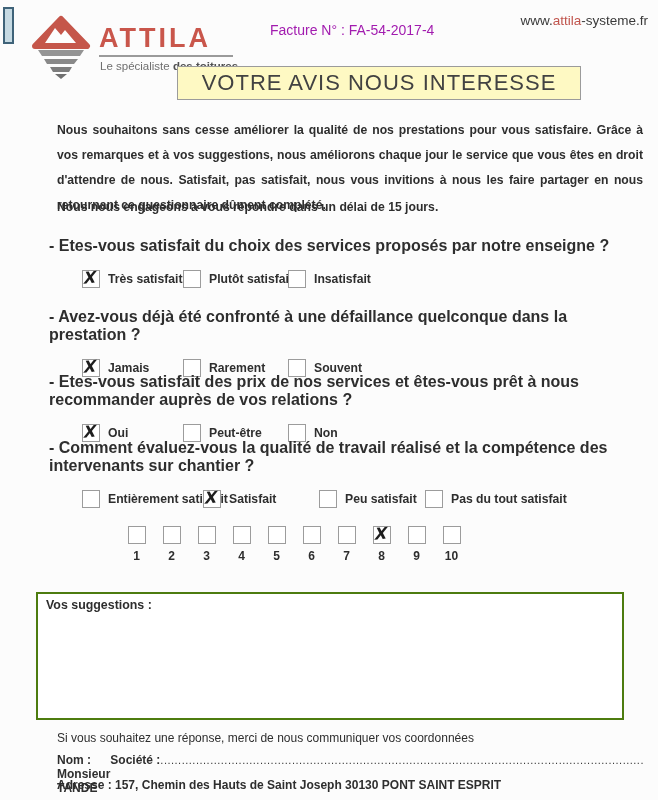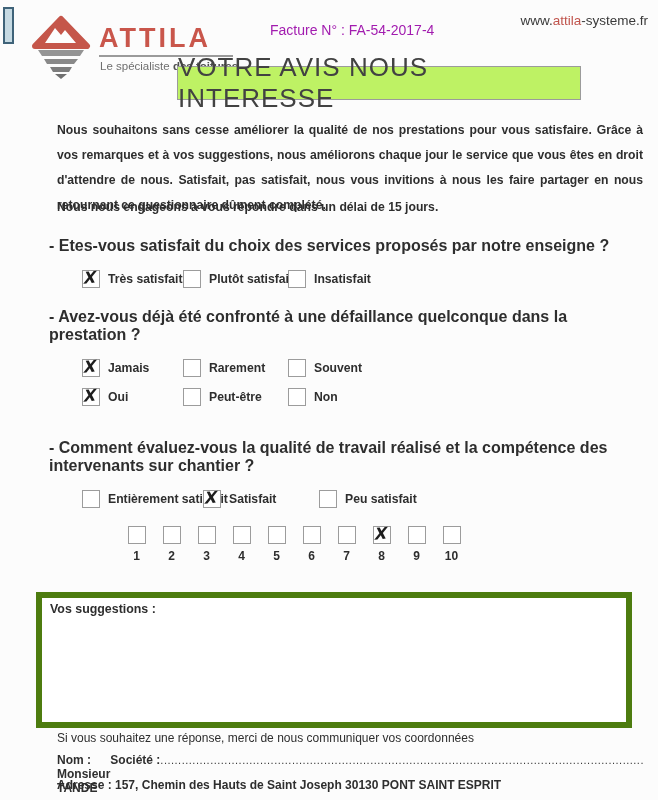--- a/index.html
+++ b/index.html
@@ -17,22 +17,22 @@
     color:#c9564b;letter-spacing:3px;line-height:1;}
   .brand-rule{position:absolute;left:99px;top:55px;width:134px;height:0;
     border-top:2px solid #9a9a9a;}
   .tagline{position:absolute;left:100px;top:60px;font-size:11.5px;color:#6f6f6f;}
   .tagline b{color:#4f4f4f;}
   .facture{position:absolute;left:270px;top:22px;font-size:14px;color:#a21caf;}
   .url{position:absolute;right:10px;top:13px;font-size:13.5px;color:#3a3a3a;}
   .url .red{color:#c0544c;}
   
   .title-box{position:absolute;left:177px;top:66px;width:402px;height:32px;
-    border:1px solid #9b9b9b;background:#bef264;display:flex;align-items:center;
-    justify-content:center;font-size:26px;color:#424242;letter-spacing:1px;}
+    border:1px solid #9b9b9b;background:#fef9c3;display:flex;align-items:center;
+    justify-content:center;font-size:22px;color:#424242;letter-spacing:1px;}
   
   .intro{position:absolute;left:57px;top:118px;width:586px;margin:0;
     font-size:12.2px;font-weight:700;line-height:25px;text-align:justify;}
   .promise{position:absolute;left:57px;top:200px;margin:0;
     font-size:12.2px;font-weight:700;}
   
   .q{position:absolute;left:49px;width:595px;}
   .q1{top:237px}.q2{top:308px}.q3{top:373px}.q4{top:439px}.q5{top:512px}
   .qtext{margin:0;font-size:16px;font-weight:700;}
   .opts{display:flex;align-items:center;margin:15px 0 0 33px;}
@@ -47,21 +47,21 @@
   .mark{position:absolute;left:1px;top:-3px;font-size:16px;font-weight:600;
     font-style:italic;color:#1e1e1e;transform:rotate(-6deg) skewX(-6deg);
     font-family:"DejaVu Sans",sans-serif;}
   .olabel{font-size:12.2px;font-weight:700;white-space:nowrap;}
   
   .scale{display:flex;gap:18px;margin:14px 0 0 79px;}
   .cell{width:17px;display:flex;flex-direction:column;align-items:center;gap:5px;}
   .num{font-size:12px;font-weight:700;}
   
   .sugg-box{position:absolute;left:36px;top:592px;width:568px;height:116px;
-    border:6px solid #4d7c0f;background:#fff;padding:4px 8px;
+    border:2px solid #4d7c0f;background:#fff;padding:4px 8px;
     font-size:12.4px;font-weight:700;}
   
   .note{position:absolute;left:57px;top:731px;margin:0;font-size:12px;font-weight:400;}
   .inforow{position:absolute;left:57px;top:753px;width:586px;display:flex;}
   .nom{width:287px;font-size:12px;font-weight:700;}
   .soc{flex:1;display:flex;font-size:12px;font-weight:700;justify-content:center;}
   .dots{flex:1;overflow:hidden;white-space:nowrap;font-weight:400;
     font-size:11px;letter-spacing:0.5px;color:#3a3a3a;line-height:15px;}
   .addr{position:absolute;left:57px;top:778px;margin:0;font-size:12px;font-weight:700;}
 </style>
@@ -137,20 +137,21 @@
       <div class="opt">
         <span class="cb">
             <span class="mark"></span>
           </span>
         <span class="olabel">Souvent</span>
       </div>
     </div>
   </section>
 
   <section class="q q3">
+    <p class="qtext">- Etes-vous satisfait des prix de nos services et êtes-vous prêt à nous recommander auprès de vos relations ?</p>
     <div class="opts">
       <div class="opt">
         <span class="cb">
             <span class="mark">X</span>
           </span>
         <span class="olabel">Oui</span>
       </div>
       <div class="opt">
         <span class="cb">
             <span class="mark"></span>
@@ -179,20 +180,26 @@
         <span class="cb">
             <span class="mark">X</span>
           </span>
         <span class="olabel">Satisfait</span>
       </div>
       <div class="opt">
         <span class="cb">
             <span class="mark"></span>
           </span>
         <span class="olabel">Peu satisfait</span>
+      </div>
+      <div class="opt">
+        <span class="cb">
+            <span class="mark"></span>
+          </span>
+        <span class="olabel">Pas du tout satisfait</span>
       </div>
     </div>
   </section>
 
   <section class="q q5">
     <div class="scale">
       <div class="cell">
         <span class="cb">
             <span class="mark"></span>
           </span>

